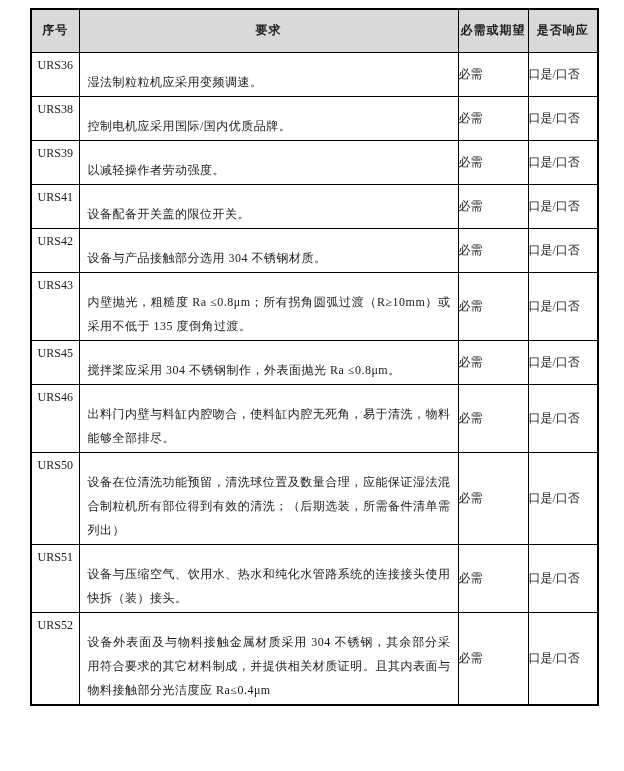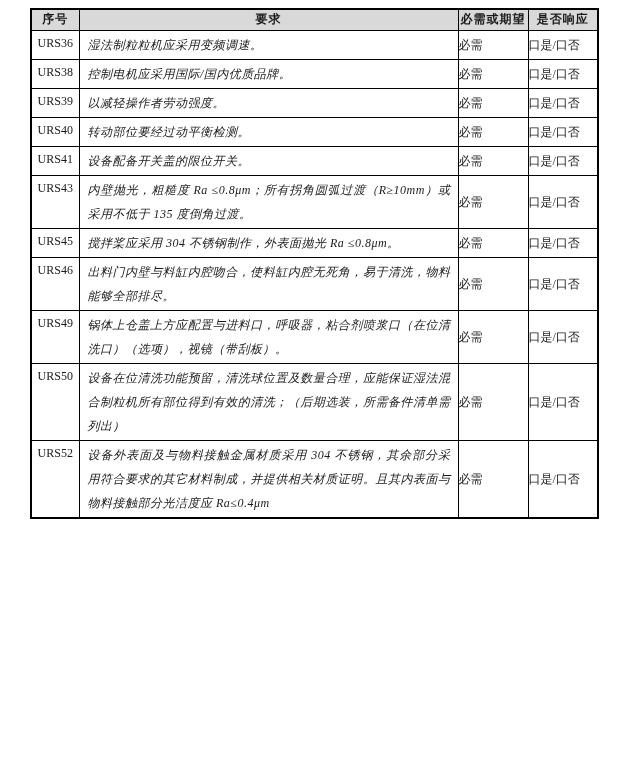--- a/index.html
+++ b/index.html
@@ -25,38 +25,37 @@
   table.urs col.c-nec  { width: 70px; }
   table.urs col.c-resp { width: 70px; }
   table.urs th, table.urs td {
     border: 1px solid #000;
     font-size: 12px;
   }
   table.urs thead th {
     background: #d9d9d9;
     font-weight: bold;
     text-align: center;
-    height: 21px;
+    height: 43px;
     vertical-align: middle;
     letter-spacing: 1px;
   }
   td.cell-id {
     text-align: center;
     vertical-align: top;
     padding-top: 5px;
     font-size: 11px;
     font-family: "Liberation Serif", "DejaVu Serif", serif;
   }
   td.cell-req {
     text-align: justify;
     vertical-align: middle;
-    padding: 2px 7px 2px 8px;
+    padding: 17px 7px 2px 8px;
     line-height: 24px;
     letter-spacing: 0.5px;
-    font-style: italic;
   }
   td.cell-nec, td.cell-resp {
     vertical-align: middle;
     line-height: 22px;
   }
   tr.data-row { height: 24px; }
 </style>
 </head>
 <body>
 
@@ -90,28 +89,28 @@
           <td class="cell-nec">必需</td>
           <td class="cell-resp">口是/口否</td>
         </tr>
         <tr class="data-row">
           <td class="cell-id">URS39</td>
           <td class="cell-req">以减轻操作者劳动强度。</td>
           <td class="cell-nec">必需</td>
           <td class="cell-resp">口是/口否</td>
         </tr>
         <tr class="data-row">
-          <td class="cell-id">URS40</td>
-          <td class="cell-req">转动部位要经过动平衡检测。</td>
+          <td class="cell-id">URS41</td>
+          <td class="cell-req">设备配备开关盖的限位开关。</td>
           <td class="cell-nec">必需</td>
           <td class="cell-resp">口是/口否</td>
         </tr>
         <tr class="data-row">
-          <td class="cell-id">URS41</td>
-          <td class="cell-req">设备配备开关盖的限位开关。</td>
+          <td class="cell-id">URS42</td>
+          <td class="cell-req">设备与产品接触部分选用 304 不锈钢材质。</td>
           <td class="cell-nec">必需</td>
           <td class="cell-resp">口是/口否</td>
         </tr>
         <tr class="data-row">
           <td class="cell-id">URS43</td>
           <td class="cell-req">内壁抛光，粗糙度 Ra ≤0.8μm；所有拐角圆弧过渡（R≥10mm）或采用不低于 135 度倒角过渡。</td>
           <td class="cell-nec">必需</td>
           <td class="cell-resp">口是/口否</td>
         </tr>
         <tr class="data-row">
@@ -120,28 +119,28 @@
           <td class="cell-nec">必需</td>
           <td class="cell-resp">口是/口否</td>
         </tr>
         <tr class="data-row">
           <td class="cell-id">URS46</td>
           <td class="cell-req">出料门内壁与料缸内腔吻合，使料缸内腔无死角，易于清洗，物料能够全部排尽。</td>
           <td class="cell-nec">必需</td>
           <td class="cell-resp">口是/口否</td>
         </tr>
         <tr class="data-row">
-          <td class="cell-id">URS49</td>
-          <td class="cell-req">锅体上仓盖上方应配置与进料口，呼吸器，粘合剂喷浆口（在位清洗口）（选项），视镜（带刮板）。</td>
+          <td class="cell-id">URS50</td>
+          <td class="cell-req">设备在位清洗功能预留，清洗球位置及数量合理，应能保证湿法混合制粒机所有部位得到有效的清洗；（后期选装，所需备件清单需列出）</td>
           <td class="cell-nec">必需</td>
           <td class="cell-resp">口是/口否</td>
         </tr>
         <tr class="data-row">
-          <td class="cell-id">URS50</td>
-          <td class="cell-req">设备在位清洗功能预留，清洗球位置及数量合理，应能保证湿法混合制粒机所有部位得到有效的清洗；（后期选装，所需备件清单需列出）</td>
+          <td class="cell-id">URS51</td>
+          <td class="cell-req">设备与压缩空气、饮用水、热水和纯化水管路系统的连接接头使用快拆（装）接头。</td>
           <td class="cell-nec">必需</td>
           <td class="cell-resp">口是/口否</td>
         </tr>
         <tr class="data-row">
           <td class="cell-id">URS52</td>
           <td class="cell-req">设备外表面及与物料接触金属材质采用 304 不锈钢，其余部分采用符合要求的其它材料制成，并提供相关材质证明。且其内表面与物料接触部分光洁度应 Ra≤0.4μm</td>
           <td class="cell-nec">必需</td>
           <td class="cell-resp">口是/口否</td>
         </tr>
       </tbody>

